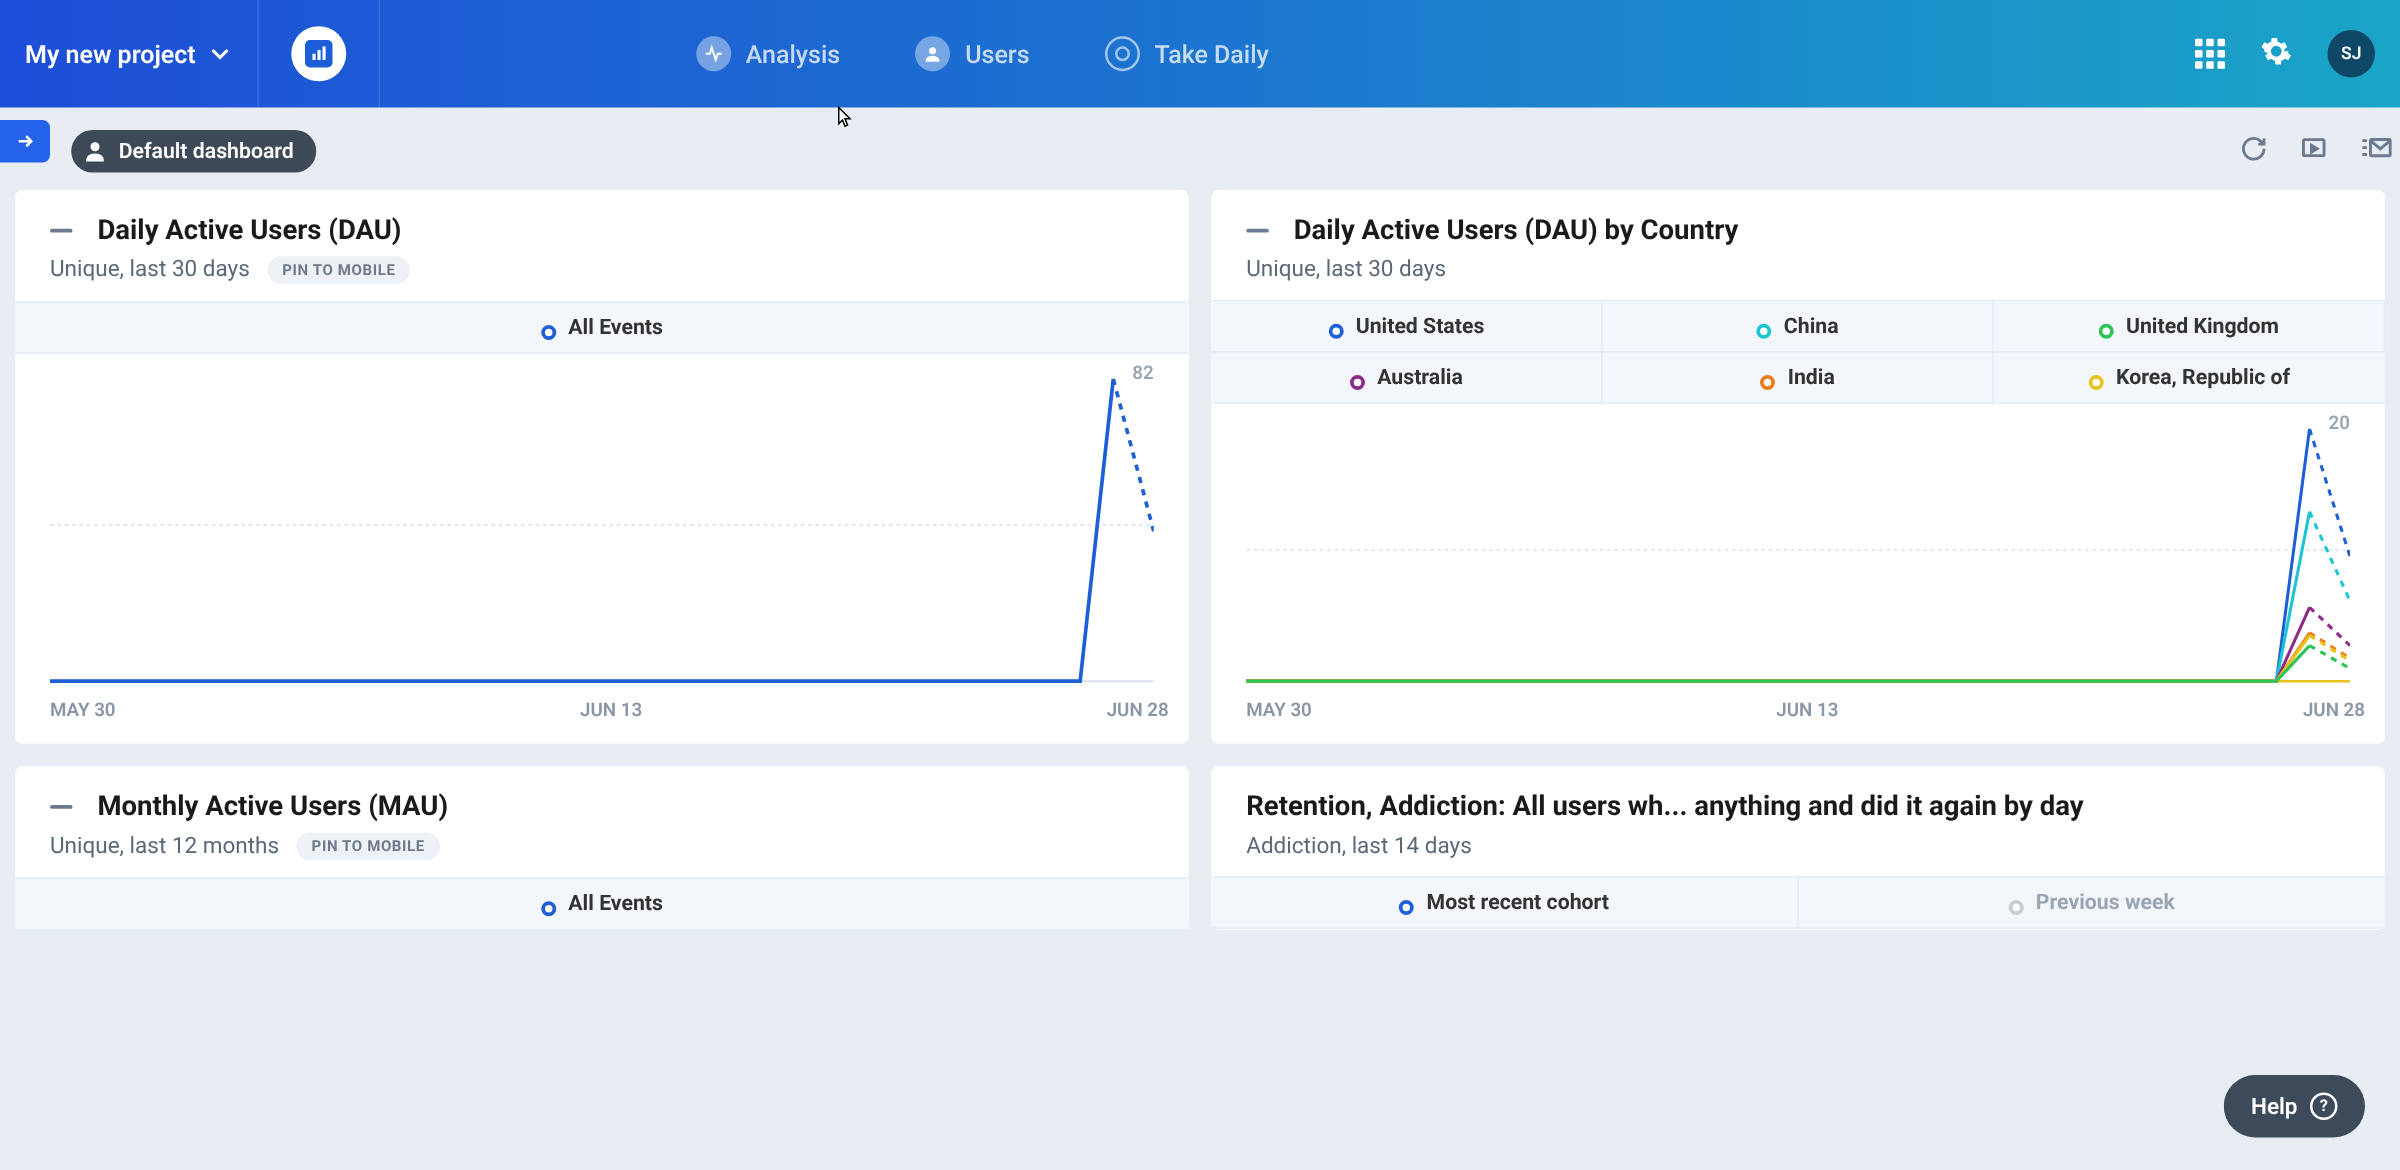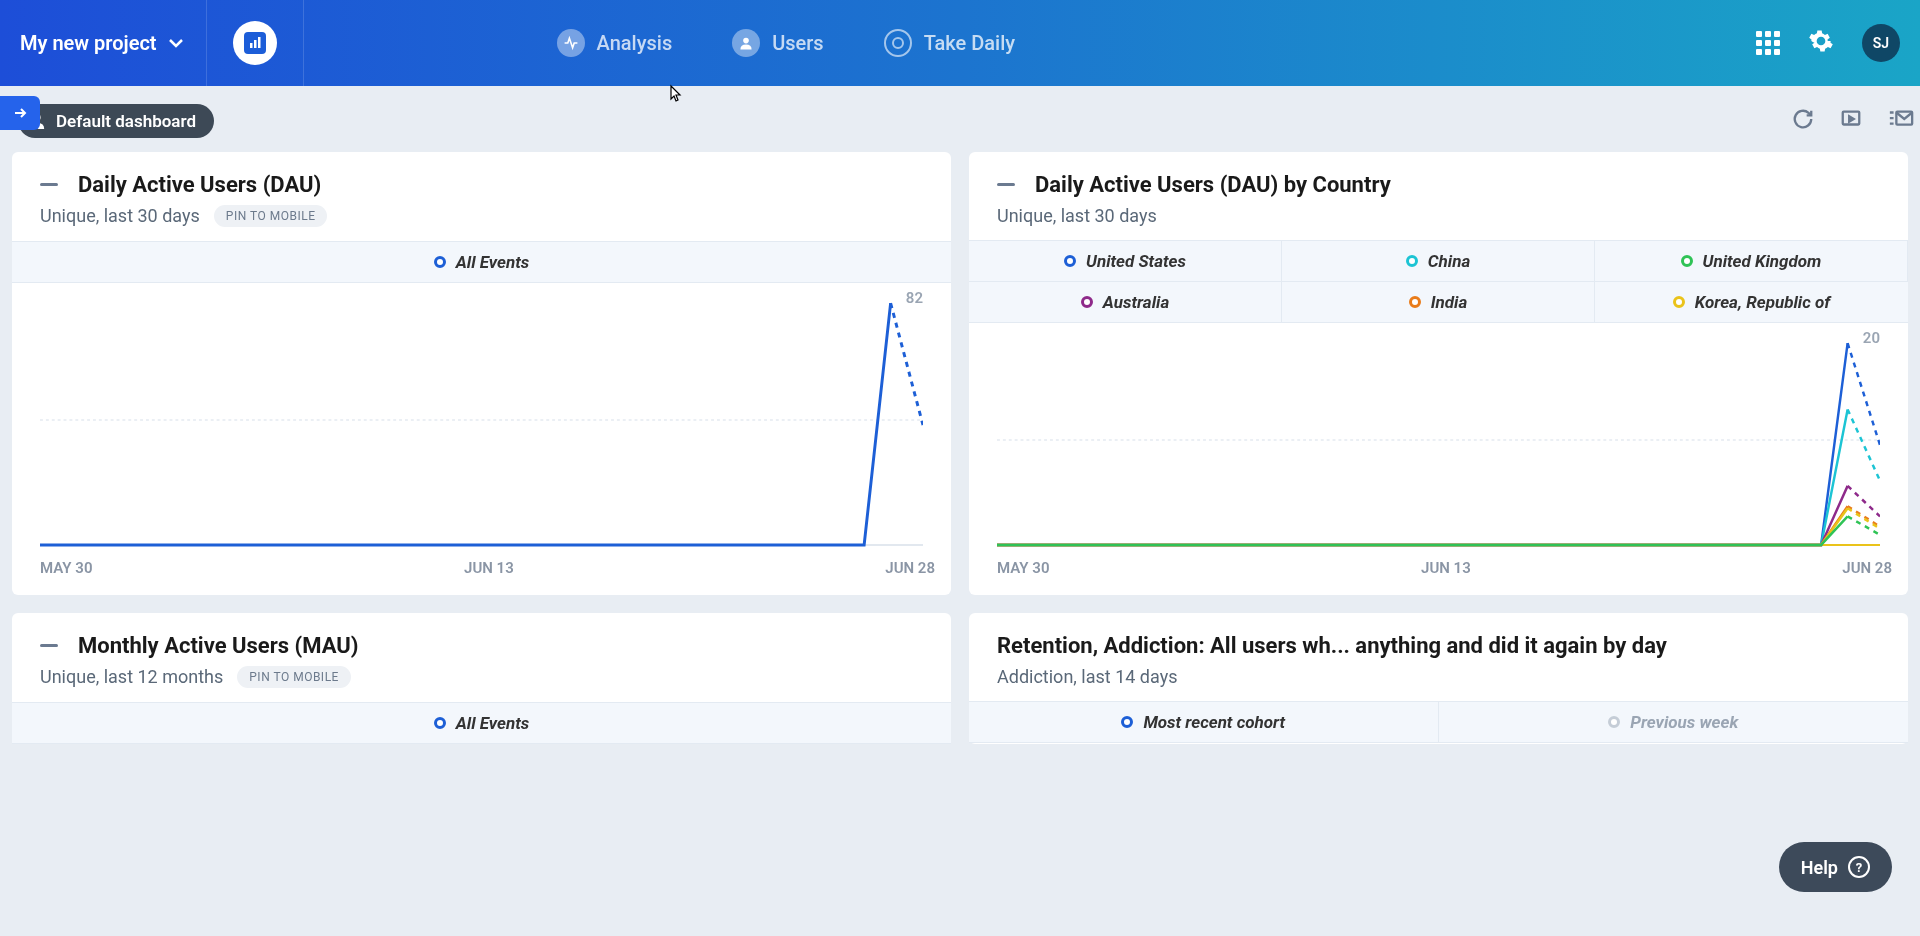--- a/index.html
+++ b/index.html
@@ -172,20 +172,21 @@
       align-items: center;
       justify-content: center;
       color: white;
       cursor: pointer;
     }
     
     .toolbar {
       display: flex;
       align-items: center;
       padding: 18px 6px 14px 18px;
+      margin-left: 39px;
     }
     
     .dashboard-pill {
       background: #3d4956;
       color: white;
       border-radius: 18px;
       padding: 7px 18px 7px 10px;
       display: flex;
       align-items: center;
       gap: 10px;
@@ -249,45 +250,44 @@
     
     .card-subtitle {
       font-size: 18px;
       color: #5a6878;
     }
     
     .pin-pill {
       background: #eef1f5;
       color: #6c7a8c;
       font-size: 12px;
-      font-weight: 400;
+      font-weight: 700;
       letter-spacing: 0.5px;
       padding: 4px 12px;
       border-radius: 12px;
     }
     
     .legend-row {
       background: #f3f7fc;
       border-top: 1px solid #e3eaf2;
       border-bottom: 1px solid #e3eaf2;
       display: flex;
       flex-wrap: wrap;
     }
     
     .legend-cell {
       display: flex;
-      align-items: center;
+      align-items: flex-end;
       justify-content: center;
       gap: 10px;
       padding: 10px 8px;
       font-size: 17px;
       font-weight: 700;
       color: #333;
       border-right: 1px solid #e3eaf2;
-      font-style: italic;
     }
     
     .legend-cell:last-child {
       border-right: none;
     }
     
     .legend-single .legend-cell {
       width: 100%;
     }
     
@@ -333,21 +333,21 @@
       justify-content: space-between;
       padding: 4px 16px 18px 28px;
       font-size: 15px;
       color: #8a95a5;
       font-weight: 600;
     }
     
     .help-button {
       position: fixed;
       right: 28px;
-      bottom: 44px;
+      bottom: 26px;
       background: #3d4a5a;
       color: white;
       border-radius: 28px;
       padding: 14px 22px;
       display: flex;
       align-items: center;
       gap: 10px;
       font-size: 18px;
       font-weight: 600;
       cursor: pointer;

